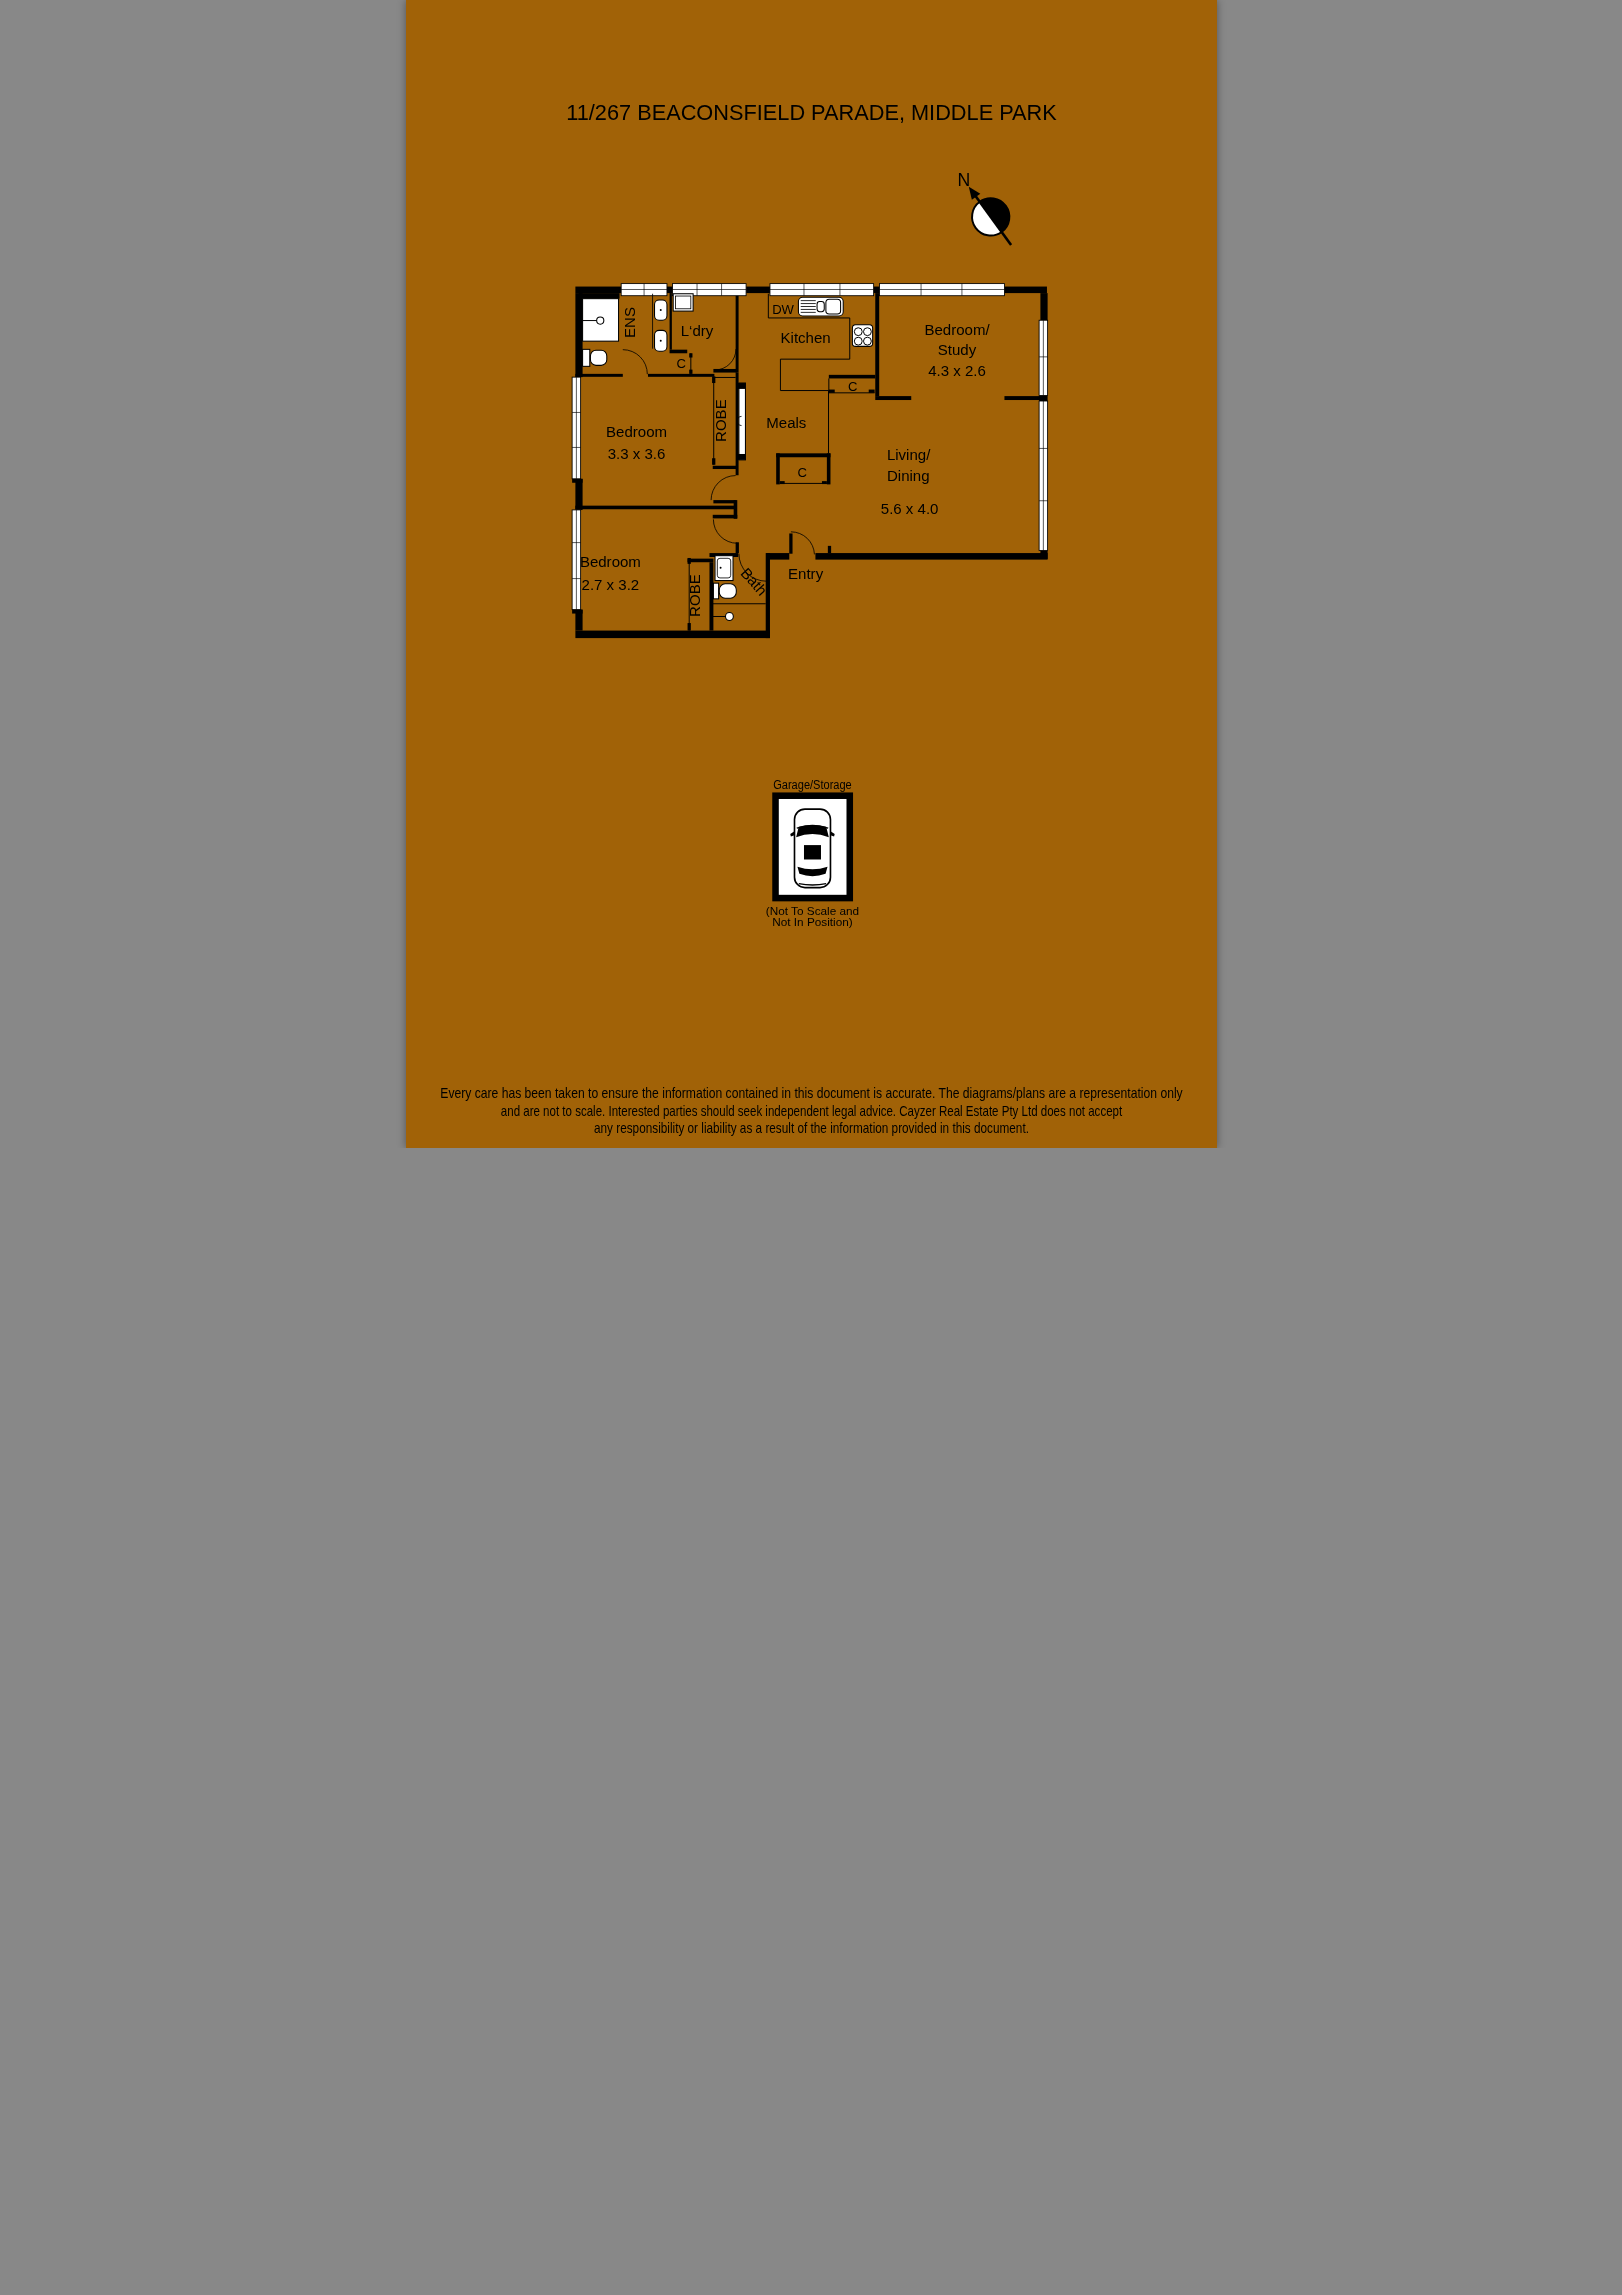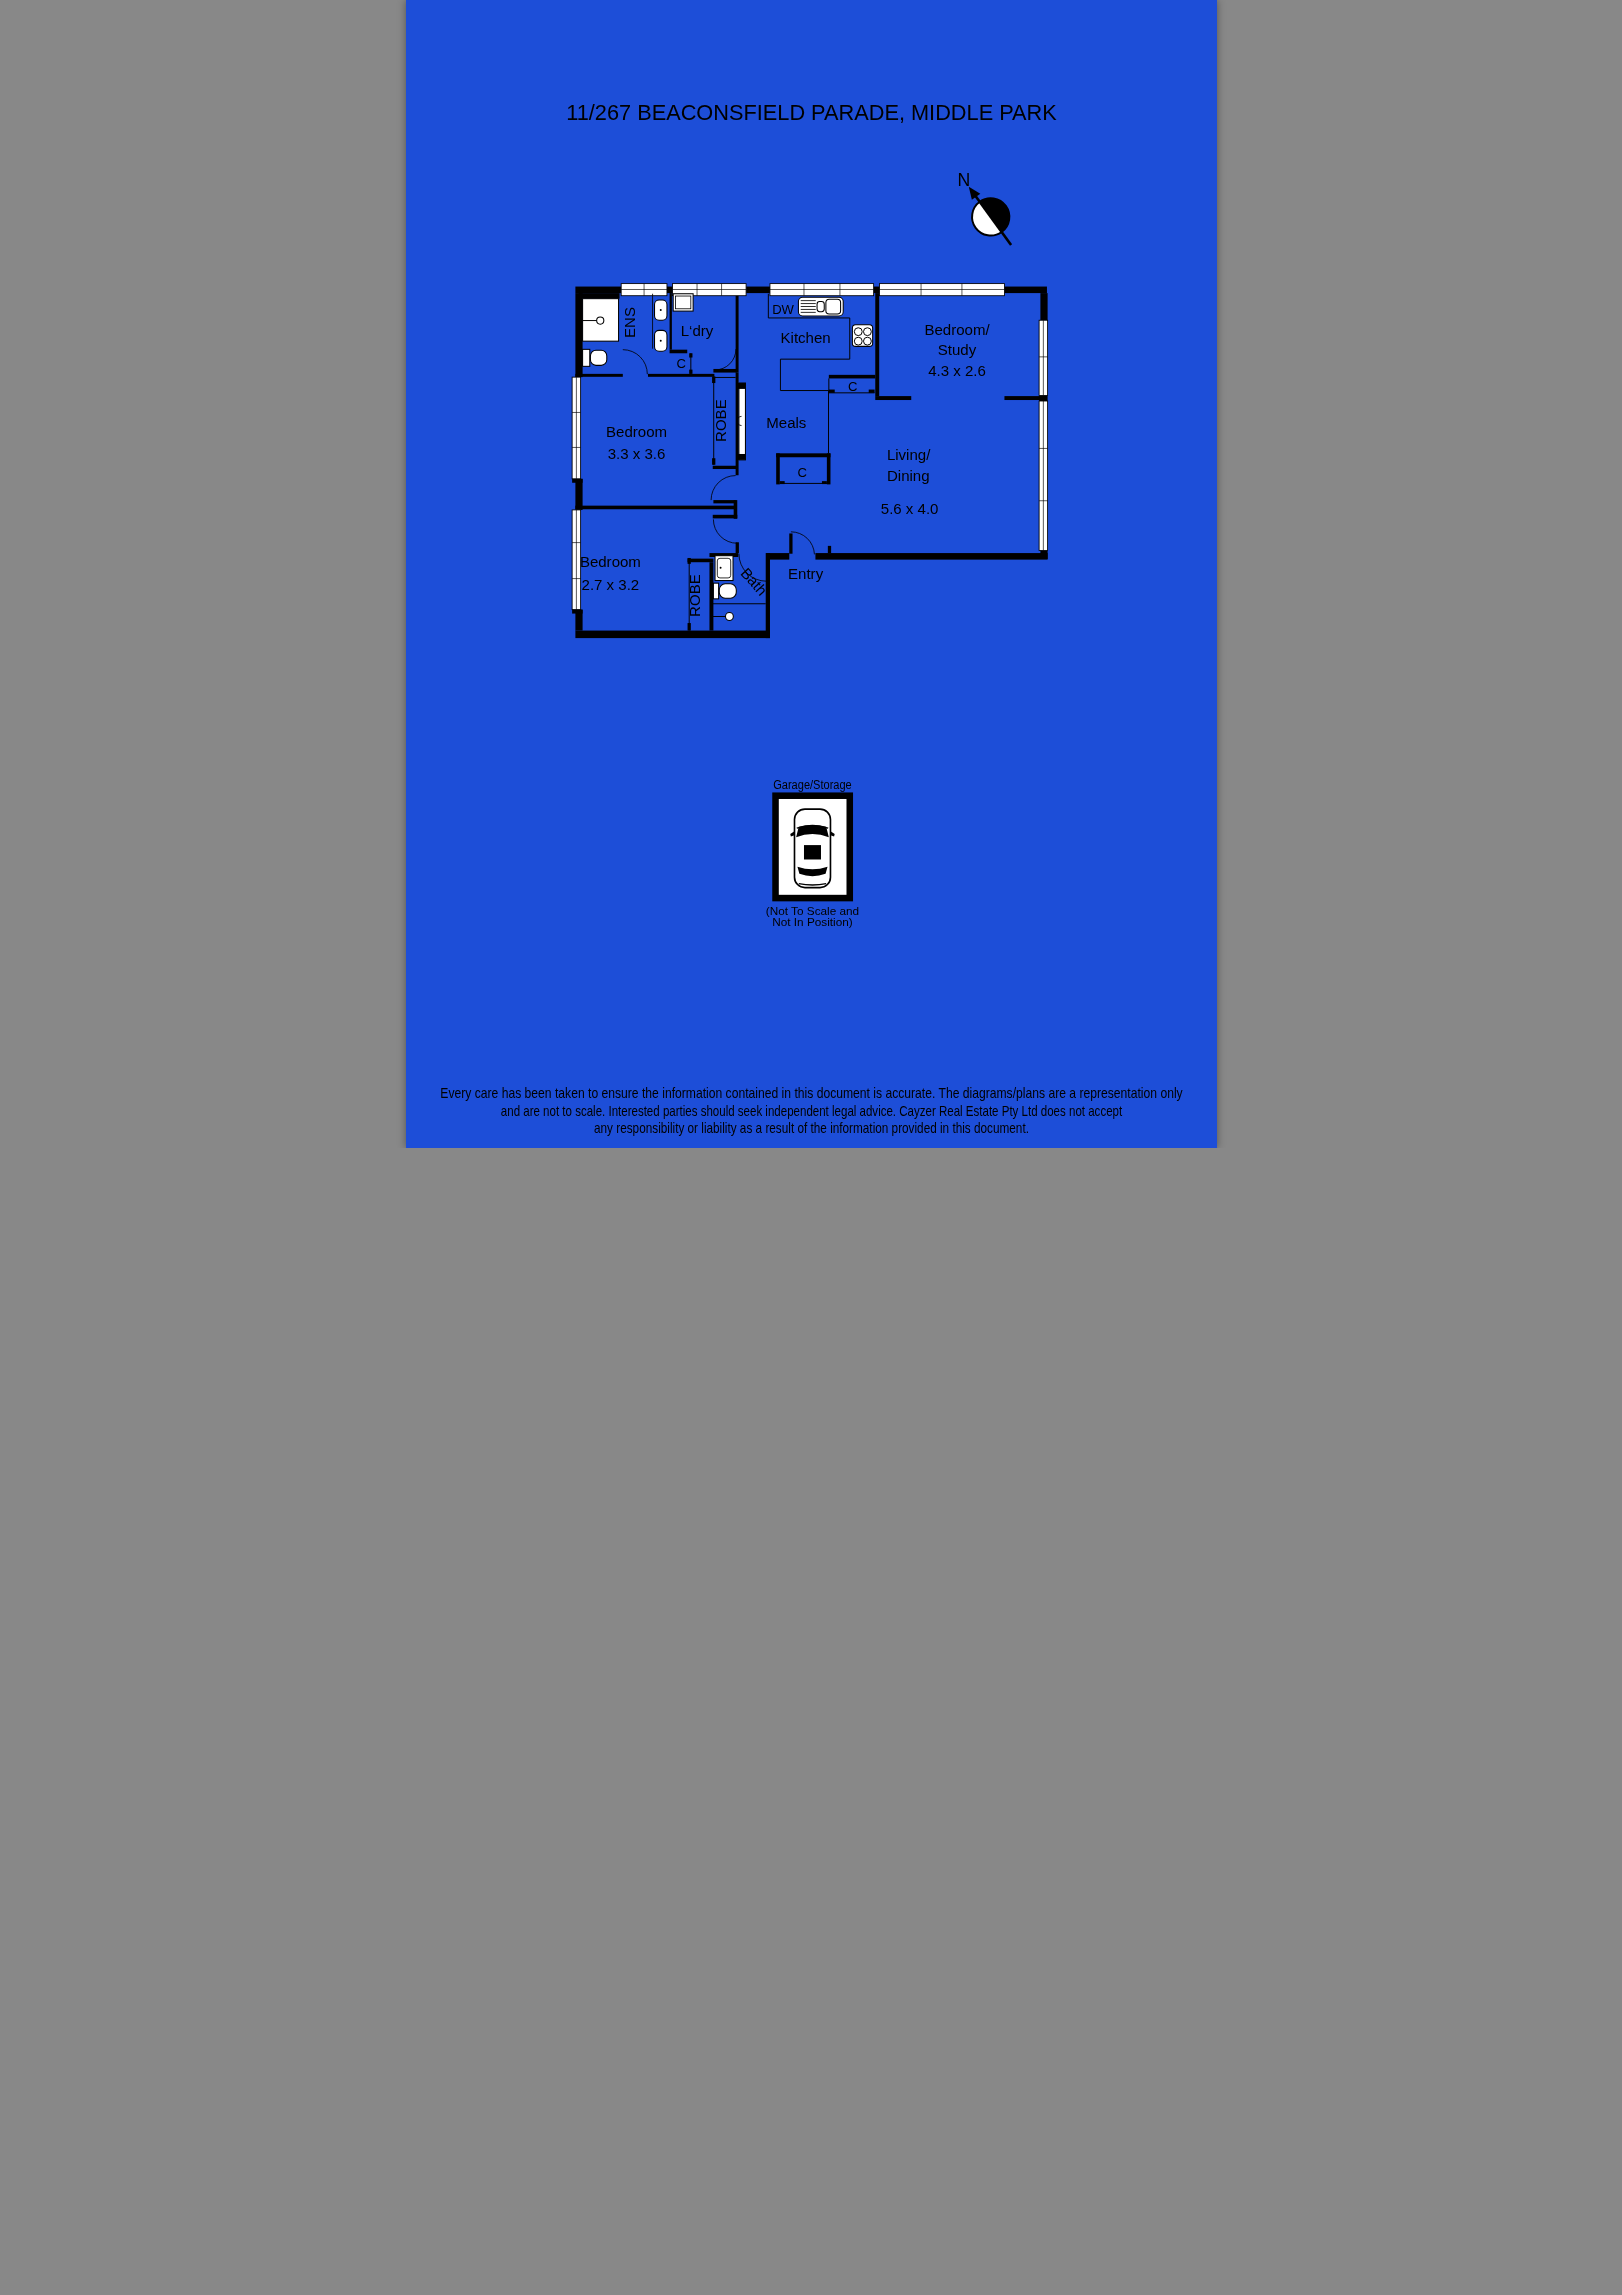--- a/index.html
+++ b/index.html
@@ -1,17 +1,17 @@
 <!DOCTYPE html>
 <html style="font-size:10.5px"><head>
 <meta charset="utf-8">
 <style>
   html,body{margin:0;padding:0;background:#888;}
   .page{
-    width:811px;height:1148px;margin:0 auto;background:#1d4ed8;
+    width:811px;height:1148px;margin:0 auto;background:#a16207;
     font-family:"Liberation Sans","DejaVu Sans",sans-serif;
     box-shadow:0 0 7.9px rgba(0,0,0,.4);
   }
   svg{display:block;width:100%;height:100%;}
   svg text{fill:#000;font-family:"Liberation Sans","DejaVu Sans",sans-serif;}
   .wall{fill:#000;stroke:none;}
   .thin{stroke:#000;stroke-width:3;fill:none;}
   .thin2{stroke:#000;stroke-width:2.5;fill:none;}
   .fix{stroke:#000;stroke-width:3.2;fill:#fff;}
   .arc{stroke:#000;stroke-width:2.5;fill:none;}

